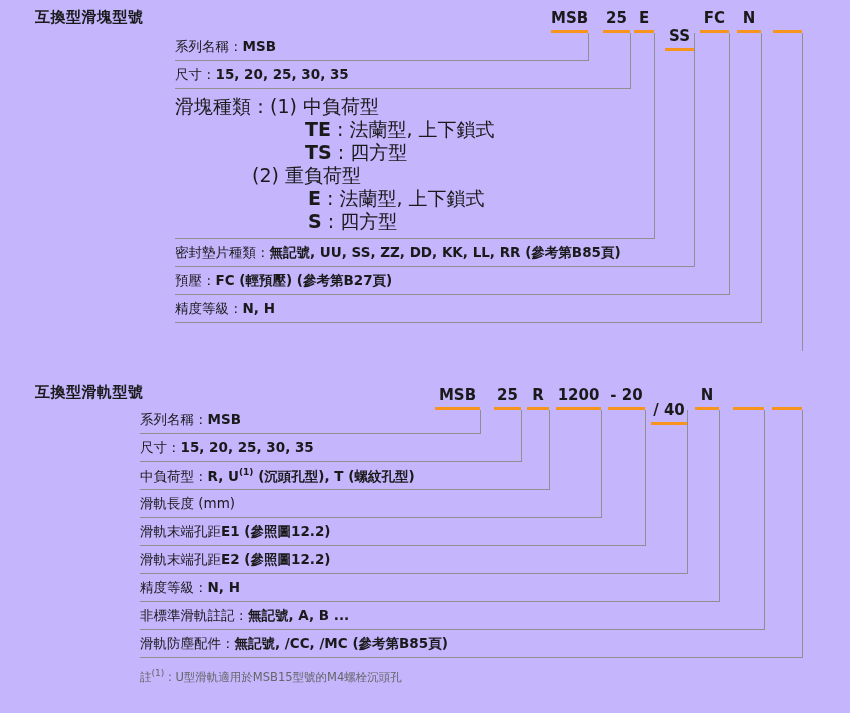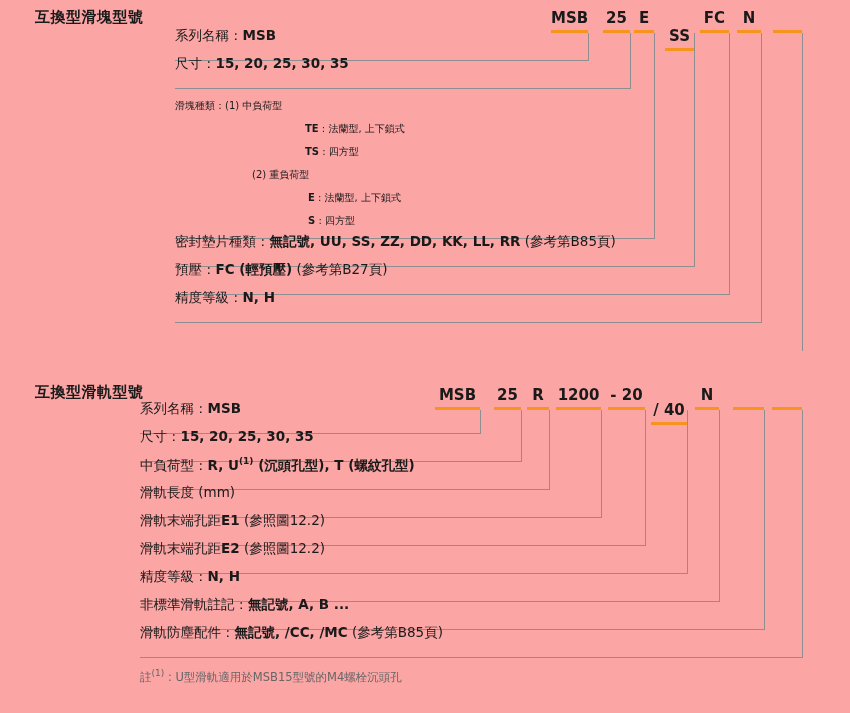--- a/index.html
+++ b/index.html
@@ -6,44 +6,44 @@
     --accent:#F7941E;
     --line:#8F8F8F;
     --text:#1A1A1A;
   }
   *{margin:0;padding:0;box-sizing:border-box;}
   html,body{background:#ffffff;}
   body{
     font-family:"DejaVu Sans","Liberation Sans",sans-serif;
     color:var(--text,#1a1a1a);
   }
-  .page{position:relative;width:850px;height:713px;background:#fca5a5;overflow:hidden;}
+  .page{position:relative;width:850px;height:713px;background:#c4b5fd;overflow:hidden;}
   .sec-title{position:absolute;font-size:15px;font-weight:bold;letter-spacing:0.5px;}
   .code{
     position:absolute;height:25px;
     border-bottom:3px solid var(--accent,#F7941E);
     text-align:center;font-size:15px;font-weight:bold;line-height:20px;
     white-space:nowrap;
   }
   .dash{position:absolute;height:3px;background:var(--accent,#F7941E);}
   .vline{position:absolute;width:1px;background:var(--line,#8F8F8F);}
   .row{
     position:absolute;
     border-bottom:1px solid var(--line,#8F8F8F);
     font-size:13.5px;
     display:flex;align-items:flex-end;
-    padding-bottom:15px;white-space:nowrap;
+    padding-bottom:4px;white-space:nowrap;
   }
   .rt{display:inline;}
   .val{font-weight:bold;}
-  .note{font-weight:normal;}
+  .note{font-weight:bold;}
   .block{
     position:absolute;
     border-bottom:1px solid var(--line,#8F8F8F);
-    font-size:10px;
+    font-size:19px;
   }
   .bline{position:absolute;white-space:nowrap;height:20px;line-height:20px;}
   sup{font-size:9px;vertical-align:super;}
   .footnote{position:absolute;font-size:11.5px;color:#666;white-space:nowrap;}
 </style>
 </head>
 <body>
 
 <div class="page">
 

